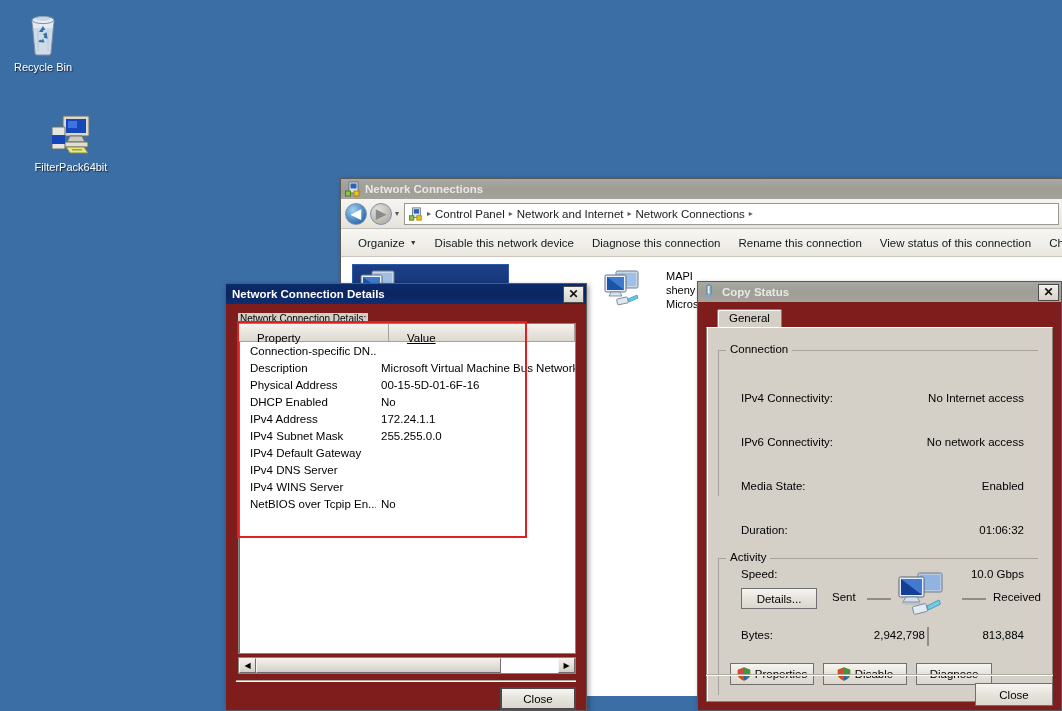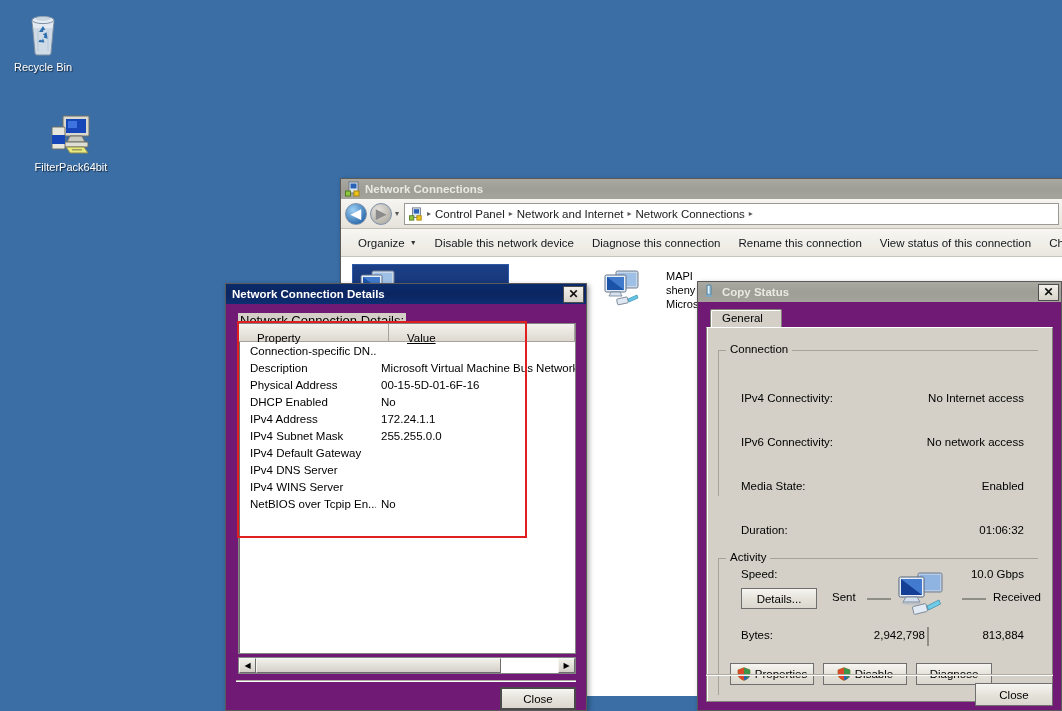--- a/index.html
+++ b/index.html
@@ -20,21 +20,21 @@
     color: #ffffff;
     font-size: 11px;
     line-height: 13px;
     text-shadow: 1px 1px 1px rgba(0,0,0,0.65);
   }
   .desktop-icon .glyph { display: block; height: 50px; margin: 0 auto 3px; }
 
   
   .win {
     position: absolute;
-    background: #701a75;
+    background: #7f1d1d;
     border: 1px solid #5a5a5a;
     box-shadow: 2px 2px 5px rgba(0,0,0,0.35);
   }
   .titlebar {
     height: 20px;
     display: flex;
     align-items: center;
     padding: 0 2px 0 4px;
     font-weight: bold;
     font-size: 11.5px;
@@ -104,21 +104,21 @@
   .conn-sel {
     position: absolute;
     background: linear-gradient(to bottom, #1c3f86, #0f2c6b);
     border: 1px solid #2d5aa8;
   }
 
   
   #ncdWin { left: 225px; top: 283px; width: 362px; height: 428px; }
   .ncd-body { padding: 10px 10px 0 10px; height: calc(100% - 20px); position: relative; }
   .grouplabel {
-    font-size: 13px; color: #000;
+    font-size: 10px; color: #000;
     position: absolute; top: 9px; left: 12px; background: #d4d0c8;
     padding: 0 2px;
     text-align: right;
   }
   .listbox {
     position: absolute; left: 12px; top: 19px; right: 10px; bottom: 56px;
     background: #ffffff; border: 1px solid #848484;
     box-shadow: inset 1px 1px 0 #6d6d6d;
     overflow: hidden;
   }
@@ -168,27 +168,27 @@
     gap: 4px;
   }
   .btn.default { border: 2px solid #4a4a4a; }
   #ncdClose { position: absolute; right: 10px; bottom: 0px; width: 76px; height: 23px; }
 
   
   #csWin { left: 697px; top: 281px; width: 365px; height: 430px; }
   .cs-body { padding: 6px 8px 8px 8px; height: calc(100% - 20px); position: relative; }
   .tabstrip { height: 19px; display: flex; align-items: flex-end; position: relative; }
   .tab {
-    padding: 2px 18px 3px 11px; font-size: 11.5px;
+    padding: 2px 11px 3px 11px; font-size: 11.5px;
     background: #d4d0c8;
     border: 1px solid #83817a;
     border-bottom: none;
     border-radius: 2px 2px 0 0;
     position: relative; z-index: 2;
-    margin-left: 4px;
+    margin-left: 11px;
     box-shadow: inset 1px 1px 0 #ffffff;
   }
   .tabpage {
     border: 1px solid #83817a;
     border-top: 1px solid #ffffff;
     background: #d4d0c8;
     height: calc(100% - 19px);
     position: relative;
     box-shadow: inset 1px 0 0 #ffffff;
   }

